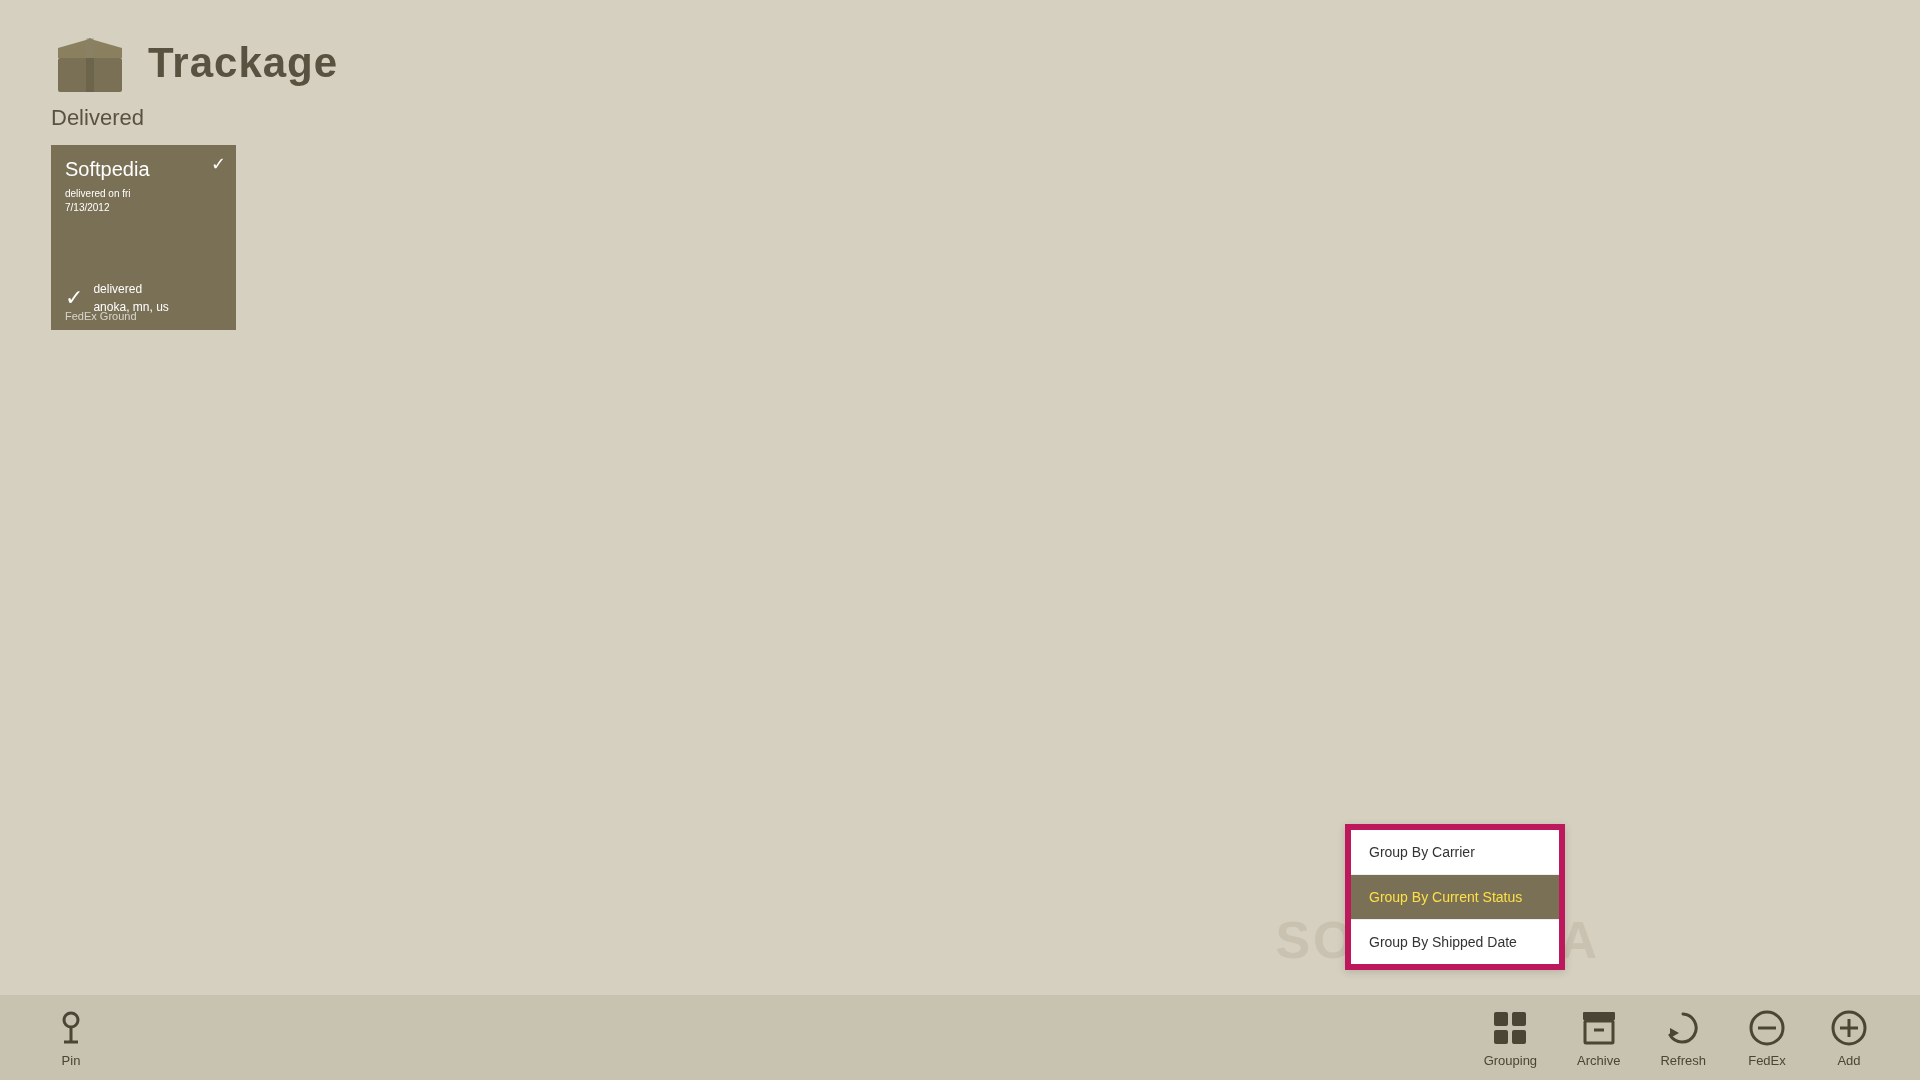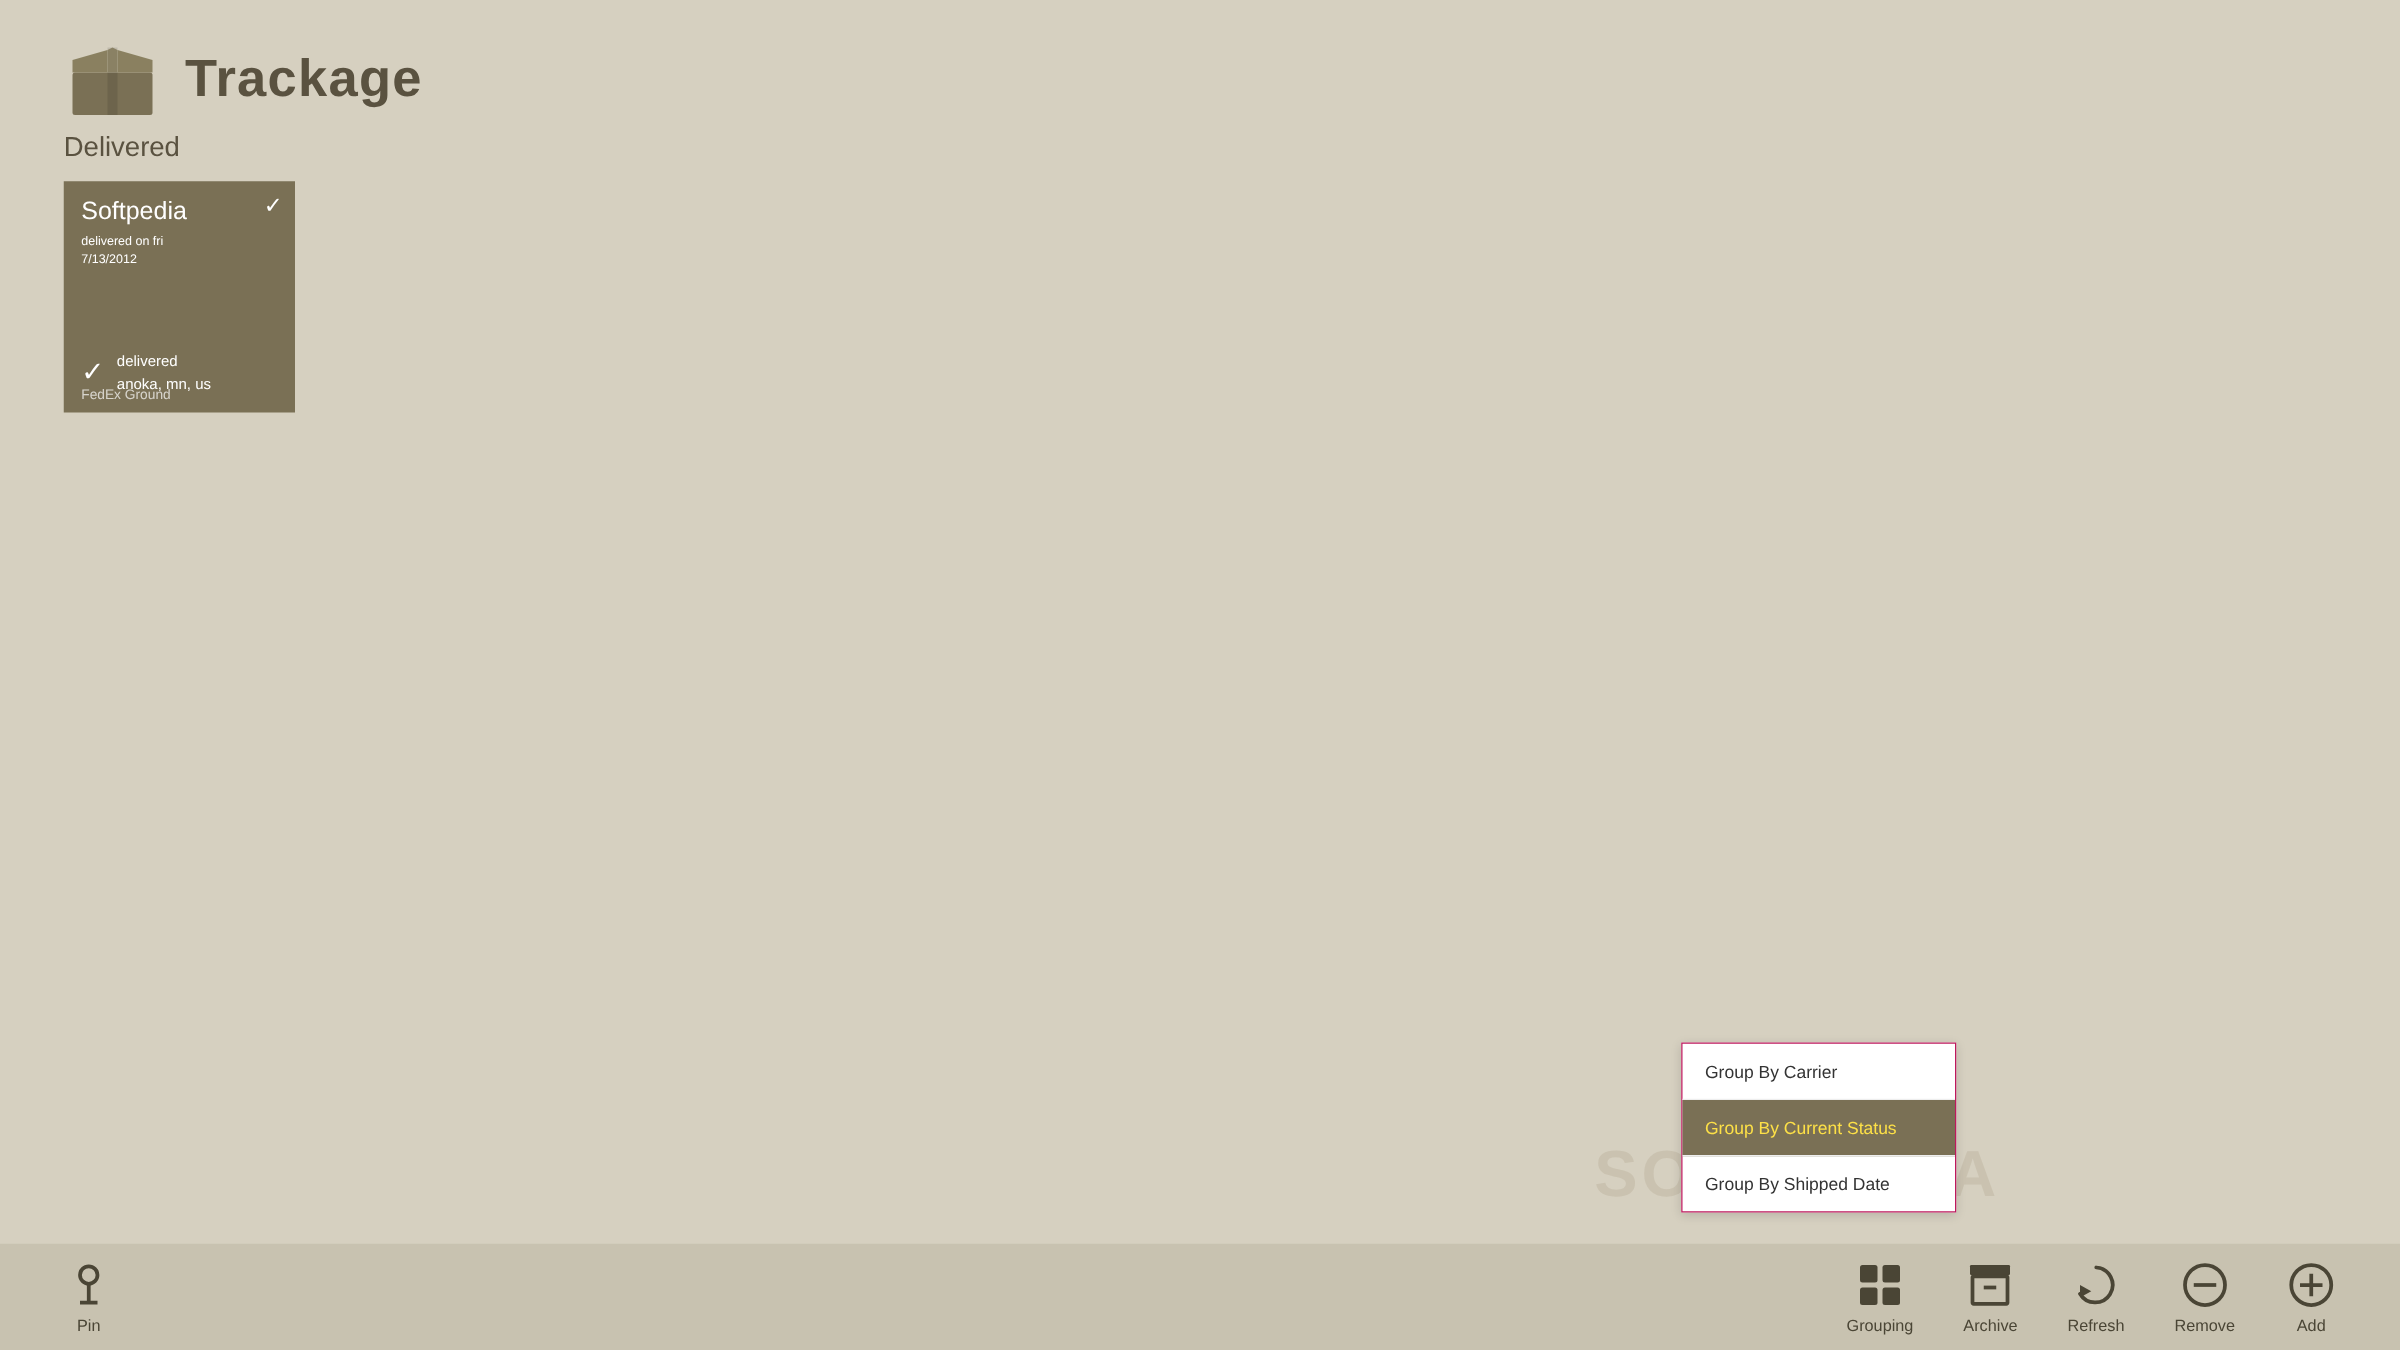--- a/index.html
+++ b/index.html
@@ -119,21 +119,21 @@
       letter-spacing: 3px;
       user-select: none;
     }
 
     
     .grouping-dropdown {
       position: absolute;
       bottom: 110px;
       right: 355px;
       background: white;
-      border: 1px solid #be185d;
+      border: 6px solid #be185d;
       width: 220px;
       box-shadow: 0 2px 8px rgba(0,0,0,0.15);
       z-index: 100;
     }
 
     .dropdown-item {
       padding: 14px 18px;
       font-size: 14px;
       color: #333;
       cursor: pointer;
@@ -303,21 +303,21 @@
       <span class="toolbar-label">Refresh</span>
     </div>
 
     <div class="toolbar-item">
       <div class="toolbar-icon">
         <svg viewBox="0 0 40 40" width="40" height="40" xmlns="http://www.w3.org/2000/svg">
           <circle cx="20" cy="20" r="16" fill="none" stroke="#4a4535" stroke-width="3"></circle>
           <line x1="11" y1="20" x2="29" y2="20" stroke="#4a4535" stroke-width="3"></line>
         </svg>
       </div>
-      <span class="toolbar-label">Remove</span>
+      <span class="toolbar-label">FedEx</span>
     </div>
 
     <div class="toolbar-item">
       <div class="toolbar-icon">
         <svg viewBox="0 0 40 40" width="40" height="40" xmlns="http://www.w3.org/2000/svg">
           <circle cx="20" cy="20" r="16" fill="none" stroke="#4a4535" stroke-width="3"></circle>
           <line x1="20" y1="11" x2="20" y2="29" stroke="#4a4535" stroke-width="3"></line>
           <line x1="11" y1="20" x2="29" y2="20" stroke="#4a4535" stroke-width="3"></line>
         </svg>
       </div>

